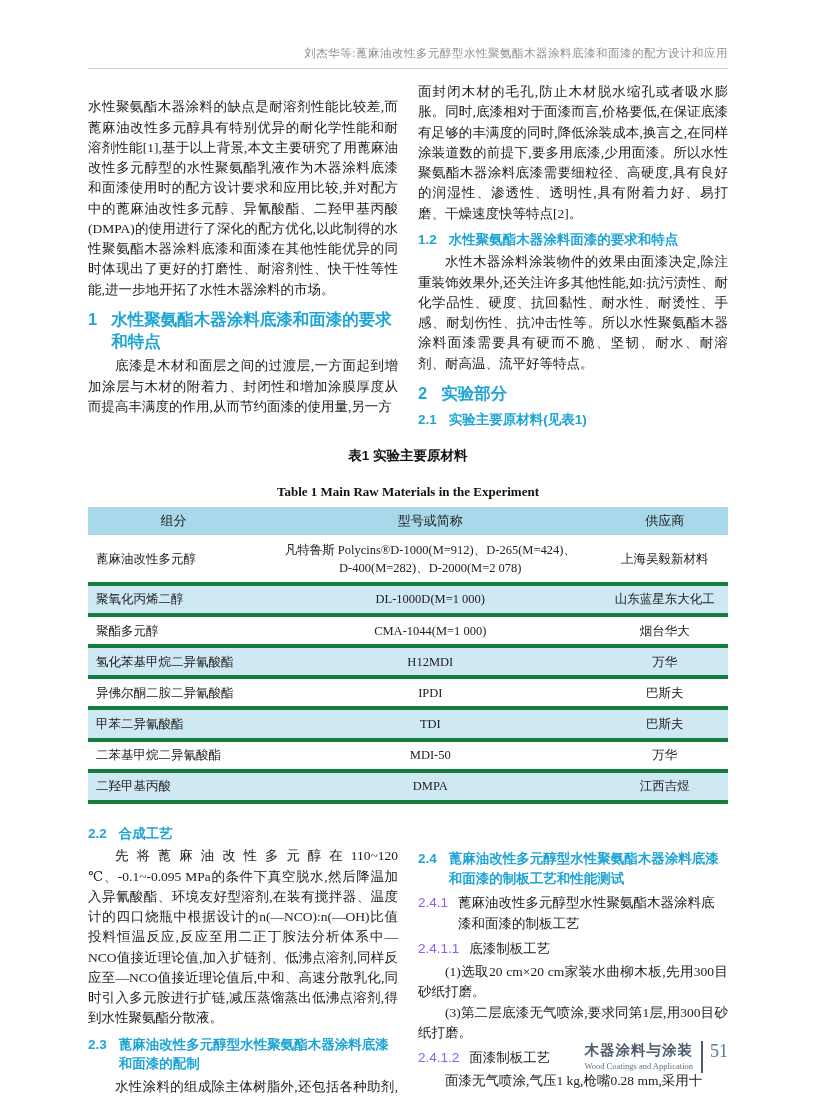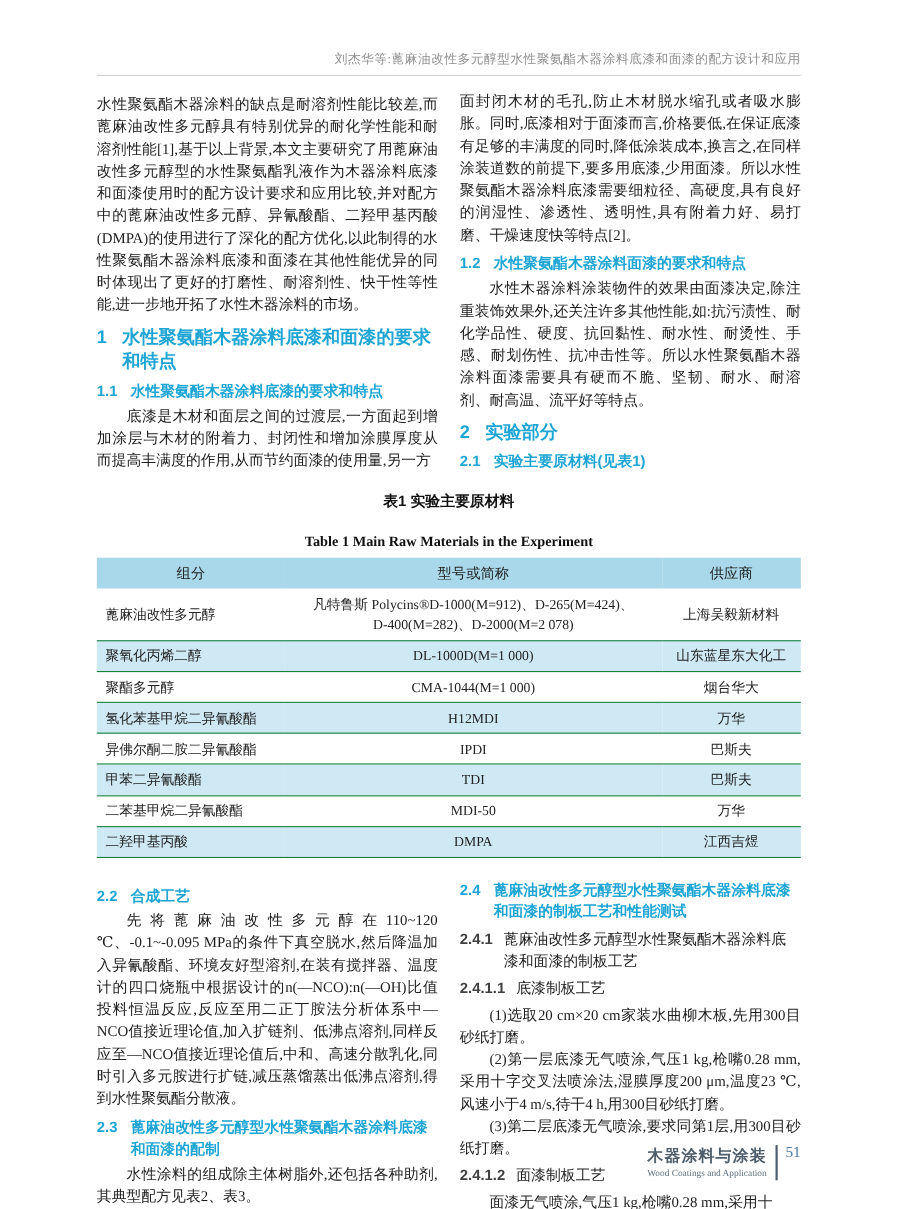--- a/index.html
+++ b/index.html
@@ -62,22 +62,22 @@
   .h-sub .h-num { flex: 0 0 auto; margin-right: 12px; }
   .h-sub3 {
     display: flex;
     margin: 5px 0 3px 0;
     font-size: 13.5px;
     line-height: 1.5;
   }
   .h-sub3 .h-num {
     flex: 0 0 auto; margin-right: 10px;
     font-family: "Liberation Sans", "DejaVu Sans", sans-serif;
-    font-weight: bold;
-    color: #404040;
+    font-weight: normal;
+    color: #8b5cf6;
   }
   .h-sub3 .h-text { color: #1c1c1c; }
 
   
   .table-block { margin-top: 14px; }
   .tbl-title-cn {
     text-align: center;
     font-family: "Liberation Sans", "DejaVu Sans", sans-serif;
     font-weight: bold;
     font-size: 13.5px;
@@ -108,21 +108,21 @@
   }
   table.materials td {
     padding: 4.5px 6px;
     text-align: center;
     white-space: pre-line;
     line-height: 1.45;
     color: #222;
   }
   table.materials td.c1 { text-align: left; padding-left: 8px; }
   table.materials tbody tr:nth-child(even) { background: #cfe9f4; }
-  table.materials tbody tr { border-bottom: 1px solid #15803d; }
+  table.materials tbody tr { border-bottom: 4px solid #15803d; }
 
   
   .footer {
     position: absolute;
     right: 88px; bottom: 26px;
     display: flex;
   }
   .journal { text-align: right; }
   .journal-cn {
     font-family: "Liberation Sans", "DejaVu Sans", sans-serif;
@@ -135,43 +135,39 @@
     font-size: 8.5px;
     color: #5d7181;
     margin-top: 1px;
   }
   .footer-bar {
     width: 2px; height: 32px;
     background: #4e5d6b;
     margin: 0 7px 0 8px;
   }
   .page-num {
-    font-size: 14px;
+    font-size: 18px;
     color: #4b7d9e;
   }
 </style>
 </head>
 <body>
 
 <div class="page">
   <div class="content">
 
     <div class="running-head">刘杰华等:蓖麻油改性多元醇型水性聚氨酯木器涂料底漆和面漆的配方设计和应用</div>
     <div class="head-rule"></div>
 
     <div class="cols cols-top">
       <div class="col">
         <p class="body-p">水性聚氨酯木器涂料的缺点是耐溶剂性能比较差,而蓖麻油改性多元醇具有特别优异的耐化学性能和耐溶剂性能[1],基于以上背景,本文主要研究了用蓖麻油改性多元醇型的水性聚氨酯乳液作为木器涂料底漆和面漆使用时的配方设计要求和应用比较,并对配方中的蓖麻油改性多元醇、异氰酸酯、二羟甲基丙酸(DMPA)的使用进行了深化的配方优化,以此制得的水性聚氨酯木器涂料底漆和面漆在其他性能优异的同时体现出了更好的打磨性、耐溶剂性、快干性等性能,进一步地开拓了水性木器涂料的市场。</p>
         <div class="h-big">
           <span class="h-num">1</span>
           <span class="h-text">水性聚氨酯木器涂料底漆和面漆的要求和特点</span>
-        </div>
-        <div class="h-sub">
-          <span class="h-num">1.1</span>
-          <span class="h-text">水性聚氨酯木器涂料底漆的要求和特点</span>
         </div>
         <p class="body-p indent">底漆是木材和面层之间的过渡层,一方面起到增加涂层与木材的附着力、封闭性和增加涂膜厚度从而提高丰满度的作用,从而节约面漆的使用量,另一方</p>
       </div>
       <div class="col">
         <p class="body-p">面封闭木材的毛孔,防止木材脱水缩孔或者吸水膨胀。同时,底漆相对于面漆而言,价格要低,在保证底漆有足够的丰满度的同时,降低涂装成本,换言之,在同样涂装道数的前提下,要多用底漆,少用面漆。所以水性聚氨酯木器涂料底漆需要细粒径、高硬度,具有良好的润湿性、渗透性、透明性,具有附着力好、易打磨、干燥速度快等特点[2]。</p>
         <div class="h-sub">
           <span class="h-num">1.2</span>
           <span class="h-text">水性聚氨酯木器涂料面漆的要求和特点</span>
         </div>
         <p class="body-p indent">水性木器涂料涂装物件的效果由面漆决定,除注重装饰效果外,还关注许多其他性能,如:抗污渍性、耐化学品性、硬度、抗回黏性、耐水性、耐烫性、手感、耐划伤性、抗冲击性等。所以水性聚氨酯木器涂料面漆需要具有硬而不脆、坚韧、耐水、耐溶剂、耐高温、流平好等特点。</p>
@@ -263,21 +259,20 @@
         </div>
         <div class="h-sub3">
           <span class="h-num">2.4.1</span>
           <span class="h-text">蓖麻油改性多元醇型水性聚氨酯木器涂料底漆和面漆的制板工艺</span>
         </div>
         <div class="h-sub3">
           <span class="h-num">2.4.1.1</span>
           <span class="h-text">底漆制板工艺</span>
         </div>
         <p class="body-p indent">(1)选取20 cm×20 cm家装水曲柳木板,先用300目砂纸打磨。</p>
-        <p class="body-p indent">(2)第一层底漆无气喷涂,气压1 kg,枪嘴0.28 mm,采用十字交叉法喷涂法,湿膜厚度200 μm,温度23 ℃,风速小于4 m/s,待干4 h,用300目砂纸打磨。</p>
         <p class="body-p indent">(3)第二层底漆无气喷涂,要求同第1层,用300目砂纸打磨。</p>
         <div class="h-sub3">
           <span class="h-num">2.4.1.2</span>
           <span class="h-text">面漆制板工艺</span>
         </div>
         <p class="body-p indent">面漆无气喷涂,气压1 kg,枪嘴0.28 mm,采用十</p>
       </div>
     </div>
   </div>
 

